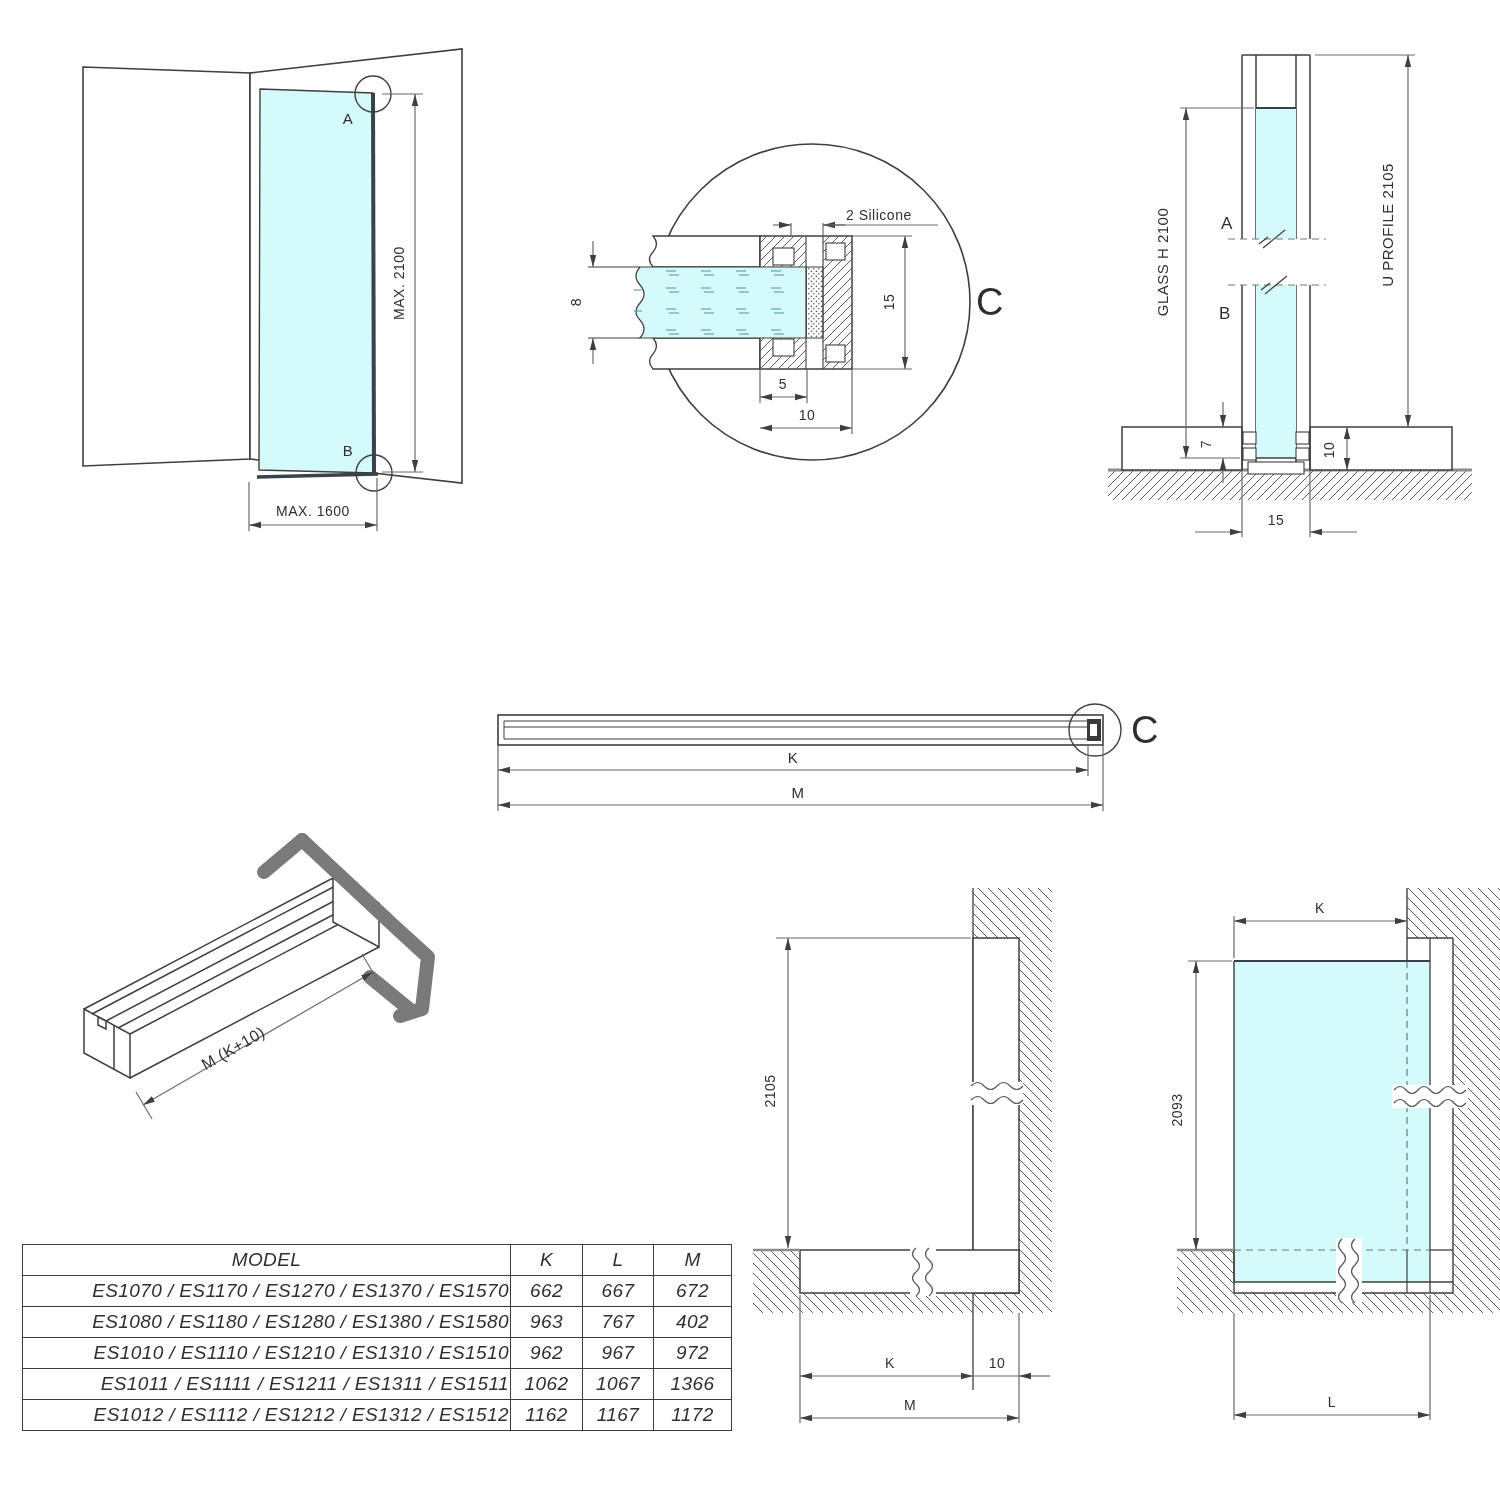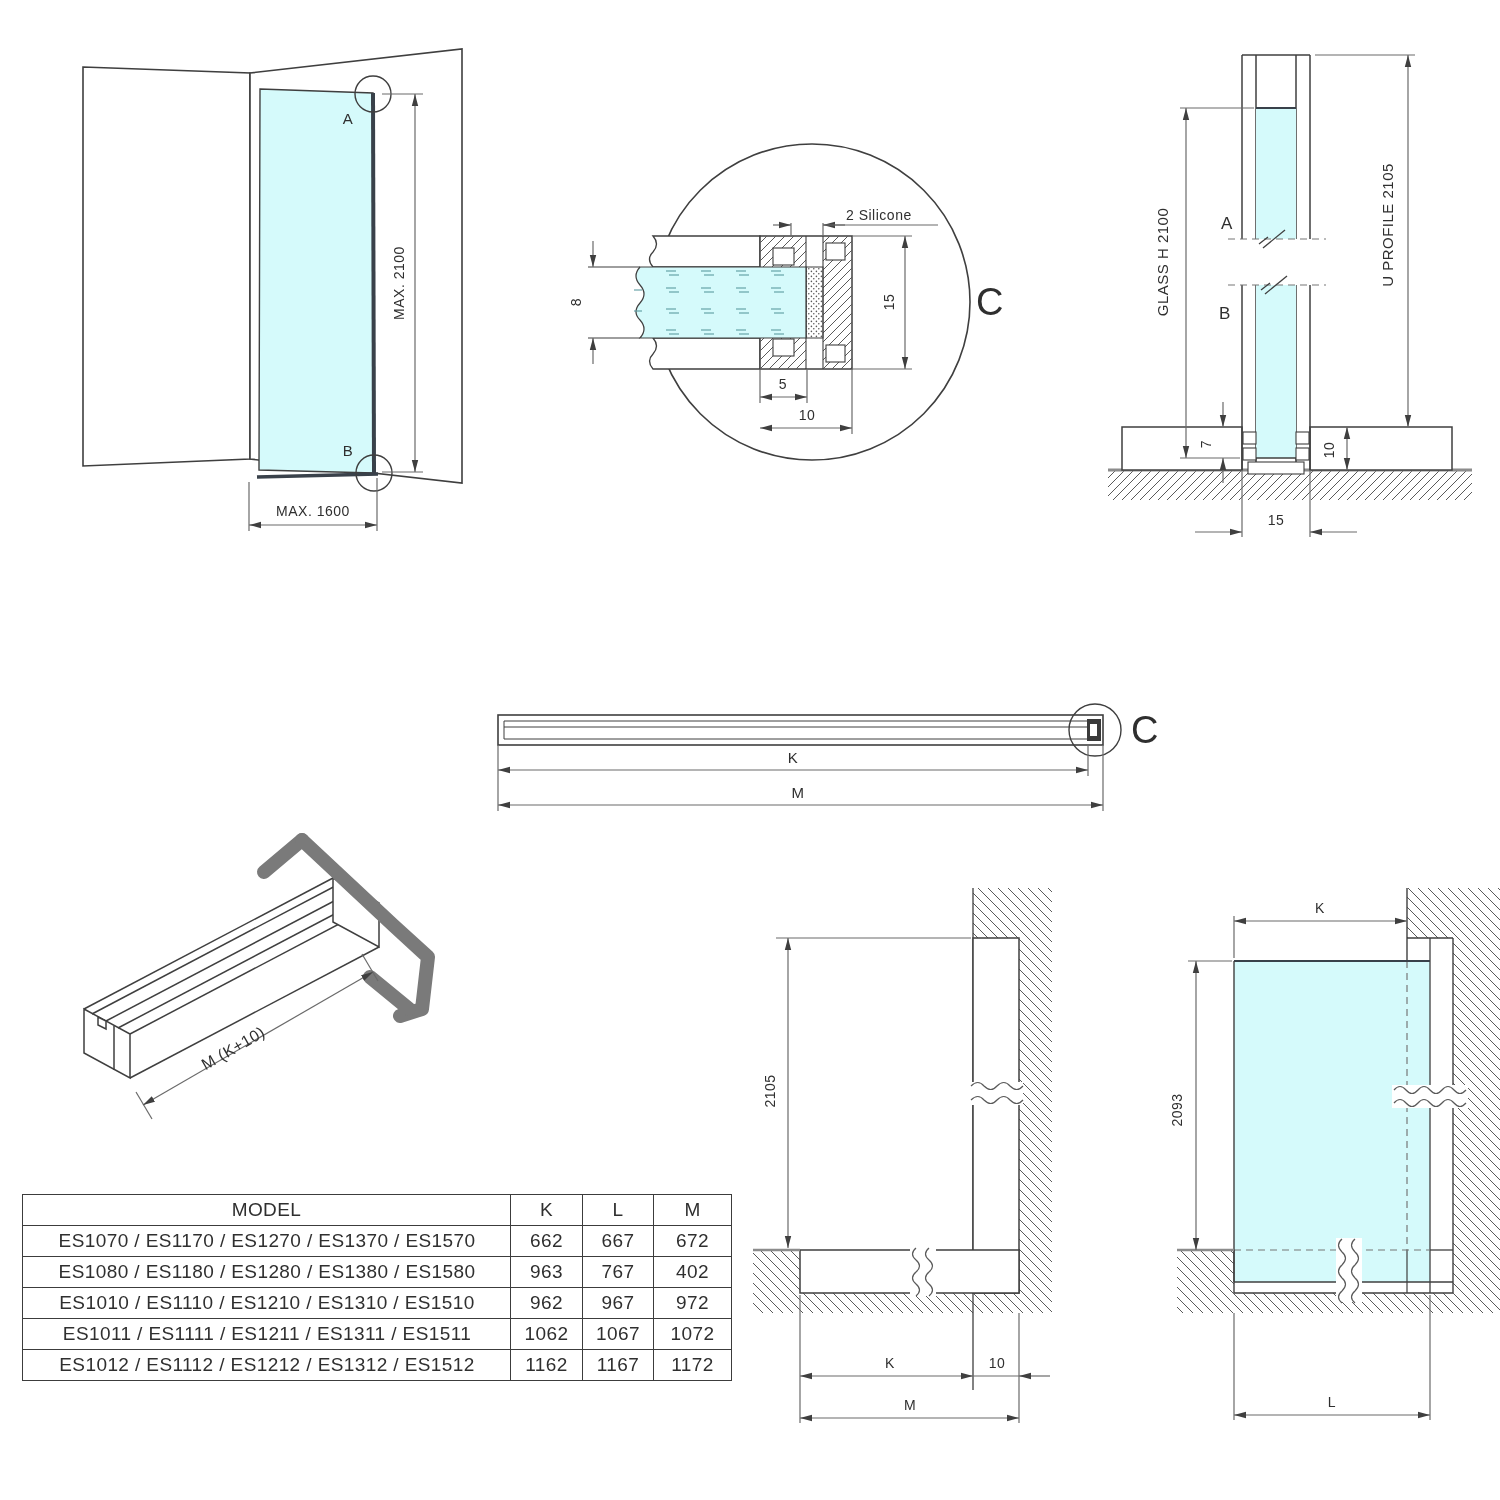--- a/index.html
+++ b/index.html
@@ -4,25 +4,25 @@
 <style>
   html,body{margin:0;padding:0;background:#ffffff;}
   #canvas{position:relative;width:1500px;height:1500px;background:#ffffff;overflow:hidden;
           font-family:"Liberation Sans",sans-serif;color:#2f2f2f;}
   .panel{position:absolute;}
   svg text{font-family:"Liberation Sans",sans-serif;fill:#2f2f2f;letter-spacing:.5px;}
   .dimtxt{font-size:14px;}
   .biglet{font-size:38px;font-weight:400;}
   .ablet{font-size:15px;}
   
-  #model-table{position:absolute;left:22px;top:1194px;border-collapse:collapse;table-layout:fixed;}
+  #model-table{position:absolute;left:22px;top:1244px;border-collapse:collapse;table-layout:fixed;font-style:italic;}
   #model-table td,#model-table th{border:1.6px solid #3c3c3c;height:28px;font-weight:400;
       font-size:19px;letter-spacing:.4px;white-space:nowrap;overflow:hidden;}
   #model-table th{text-align:center;}
-  #model-table td.model{text-align:center;padding-left:2px;}
+  #model-table td.model{text-align:right;padding-left:2px;}
   #model-table td.num{text-align:center;}
 </style>
 </head>
 <body>
 
 <div id="canvas">
 
   <svg class="panel" style="left:30px;top:20px" width="480" height="580" viewBox="0 0 480 580">
     <defs>
       <marker id="ar1" markerUnits="userSpaceOnUse" markerWidth="12" markerHeight="8" refX="12" refY="4" orient="auto-start-reverse">
@@ -422,21 +422,21 @@
       <tr>
         <td class="model">ES1010 / ES1110 / ES1210 / ES1310 / ES1510</td>
         <td class="num">962</td>
         <td class="num">967</td>
         <td class="num">972</td>
       </tr>
       <tr>
         <td class="model">ES1011 / ES1111 / ES1211 / ES1311 / ES1511</td>
         <td class="num">1062</td>
         <td class="num">1067</td>
-        <td class="num">1072</td>
+        <td class="num">1366</td>
       </tr>
       <tr>
         <td class="model">ES1012 / ES1112 / ES1212 / ES1312 / ES1512</td>
         <td class="num">1162</td>
         <td class="num">1167</td>
         <td class="num">1172</td>
       </tr>
     </tbody>
   </table>
 

